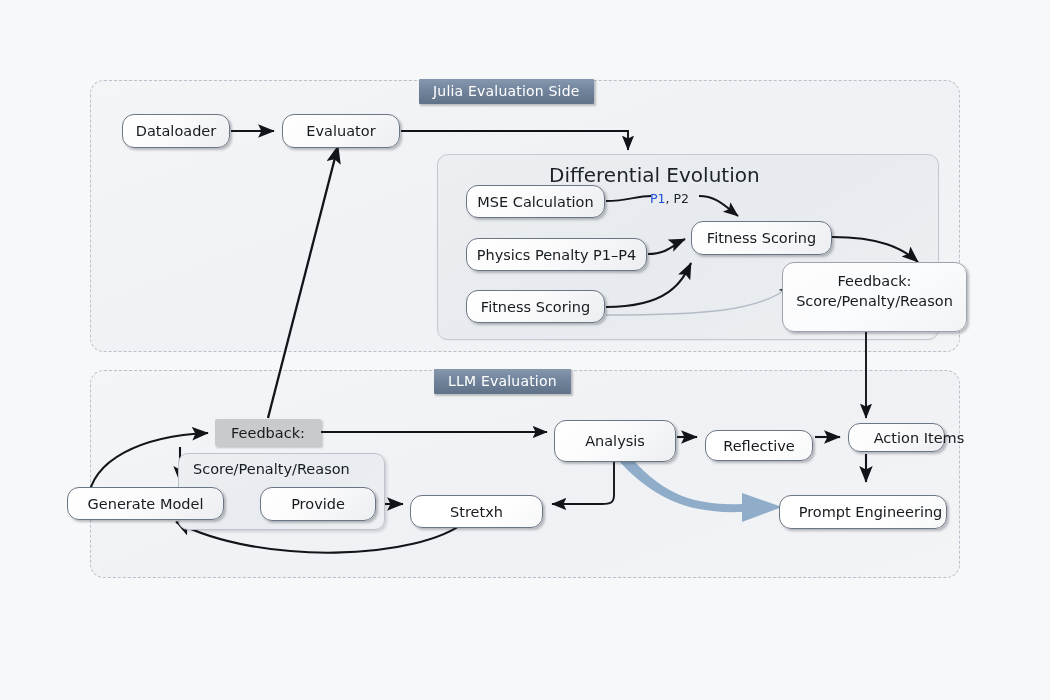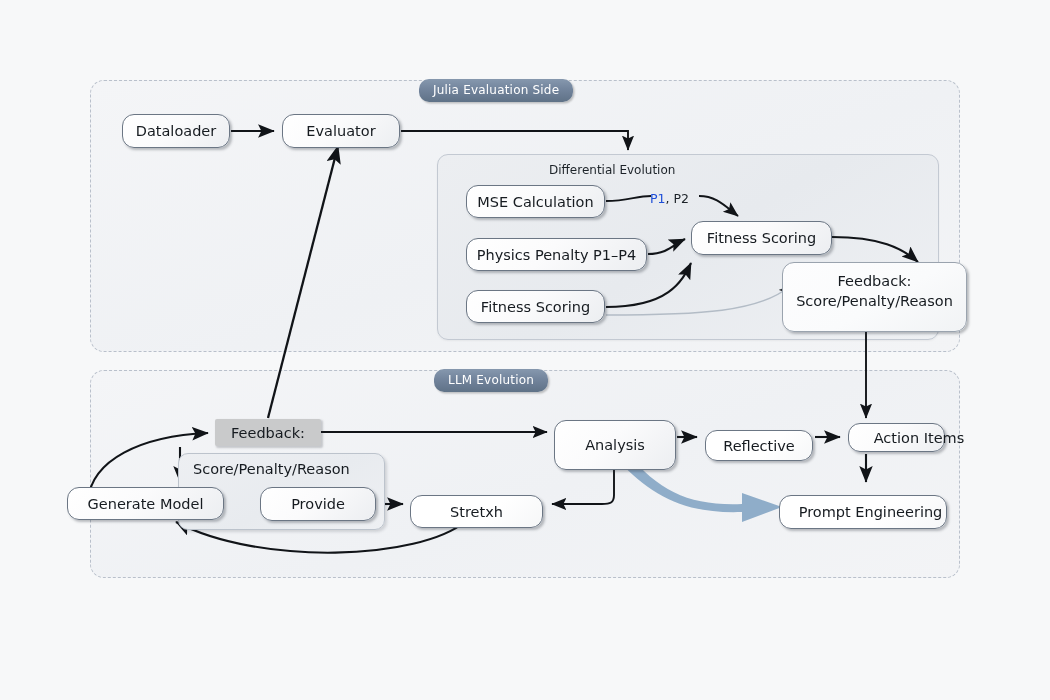--- a/index.html
+++ b/index.html
@@ -27,40 +27,40 @@
     position: absolute;
     border: 1.4px dashed #b9c0cb;
     border-radius: 14px;
     background: linear-gradient(160deg, #f4f5f7 0%, #eff1f4 55%, #f3f4f6 100%);
     z-index: 1;
   }
   .group-badge {
     position: absolute;
     z-index: 8;
     color: #ffffff;
-    font-size: 12px;
+    font-size: 14px;
     letter-spacing: .2px;
     padding: 4px 14px 5px 14px;
-    border-radius: 10px;
+    border-radius: 1px;
     background: linear-gradient(180deg, #8698ae 0%, #72849c 45%, #5f7287 100%);
     box-shadow: 1.5px 1.5px 2px rgba(0,0,0,.22);
     white-space: nowrap;
   }
   .inner-panel {
     position: absolute;
     border: 1px solid #c3c9d2;
     border-radius: 11px;
     background: linear-gradient(150deg, #eceef1 0%, #e7eaee 50%, #eef0f3 100%);
     z-index: 2;
     box-shadow: 0 1px 2px rgba(0,0,0,.05);
   }
   .inner-panel-title {
     position: absolute;
     z-index: 6;
-    font-size: 12px;
+    font-size: 20px;
     color: #1c2228;
     white-space: nowrap;
   }
   .node {
     position: absolute;
     display: flex;
     align-items: center;
     justify-content: center;
     box-sizing: border-box;
     border: 1.2px solid #6b7684;
@@ -188,21 +188,21 @@
     <g fill="#8fadc9">
       <path d="M627,453
                C660,492 690,506 742,504
                L742,493 L782,507 L742,522 L742,512
                C686,514 652,497 618,460 Z"></path>
     </g>
   </svg>
 
   <div class="group-badge" style="left:419px; top:79px;">Julia Evaluation Side</div>
 
-  <div class="group-badge" style="left:434px; top:369px;">LLM Evolution</div>
+  <div class="group-badge" style="left:434px; top:369px;">LLM Evaluation</div>
 
   <div class="node" style="left:122px; top:114px; width:108px; height:34px;">
     <span>Dataloader</span>
   </div>
 
   <div class="node" style="left:282px; top:114px; width:118px; height:34px;">
     <span>Evaluator</span>
   </div>
 
   <div class="node" style="left:466px; top:185px; width:139px; height:33px;">
@@ -239,21 +239,21 @@
   </div>
 
   <div class="node" style="left:260px; top:487px; width:116px; height:34px;">
     <span>Provide</span>
   </div>
 
   <div class="node plain-white" style="left:410px; top:487px; width:133px; height:33px;">
     <span>Stretxh</span>
   </div>
 
-  <div class="node" style="left:554px; top:420px; width:122px; height:50px;text-align:right;">
+  <div class="node" style="left:554px; top:420px; width:122px; height:42px;text-align:right;">
     <span>Analysis</span>
   </div>
 
   <div class="node plain-white" style="left:705px; top:422px; width:108px; height:31px;">
     <span>Reflective</span>
   </div>
 
   <div class="node" style="left:848px; top:423px; width:97px; height:29px;padding-left:45px;">
     <span>Action Items</span>
   </div>

